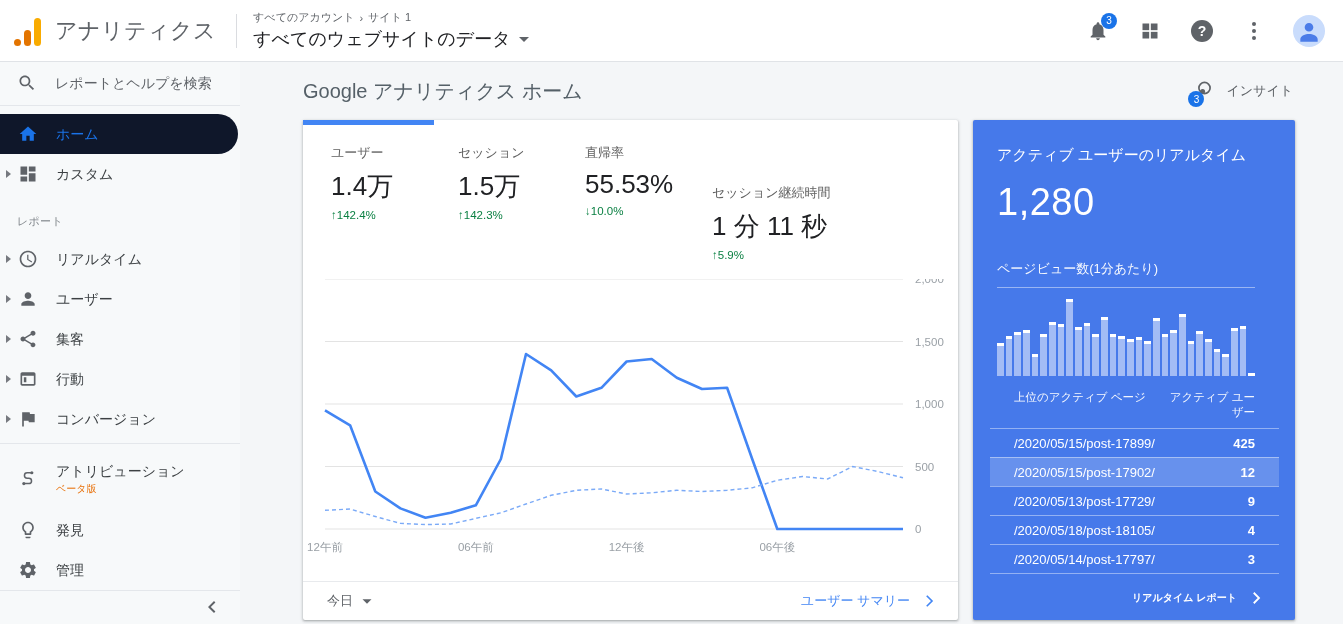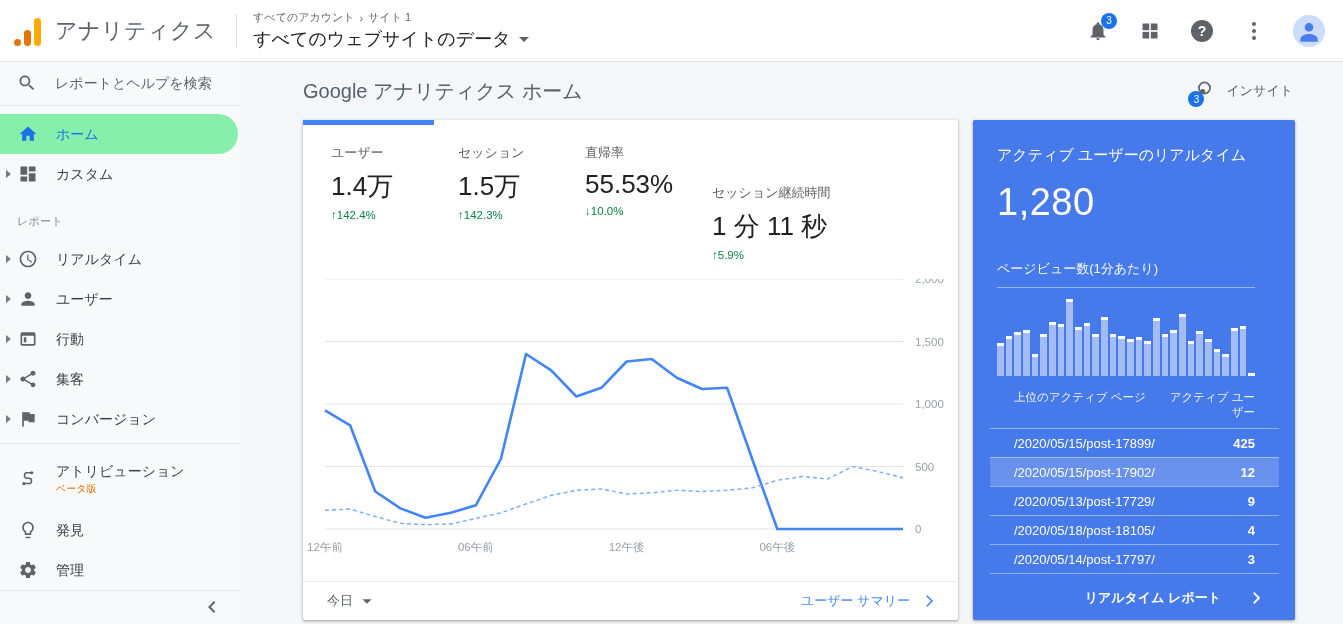--- a/index.html
+++ b/index.html
@@ -35,21 +35,21 @@
   .search-row { height:53px; display:flex; align-items:center; gap:18px; padding:0 16px 0 17px; border-bottom:1px solid #e4e7eb; color:#5f6368; }
   .search-row svg { flex:none; }
   .search-row input { border:none; outline:none; background:transparent; font-size:14px; color:#3c4043; width:170px; font-family:inherit; }
   .search-row input::placeholder { color:#5f6368; }
   .nav-list { padding-top:8px; }
   .nav-item { height:40px; display:flex; align-items:center; position:relative; padding-left:18px; cursor:pointer; color:#3c4043; border-radius:0 20px 20px 0; margin-right:2px; }
   .nav-item .tri { position:absolute; left:6px; width:0; height:0; border-left:5px solid #5f6368; border-top:4px solid transparent; border-bottom:4px solid transparent; opacity:.85; }
   .nav-ic { width:20px; height:20px; margin-right:18px; color:#5f6368; flex:none; }
   .nav-ic svg { width:20px; height:20px; }
   .nav-label { font-size:14px; line-height:17px; }
-  .nav-item.active { background:#86efac; color:#1a73e8; }
+  .nav-item.active { background:#0f172a; color:#1a73e8; }
   .nav-item.active .nav-ic { color:#1a73e8; }
   .nav-item.tall2 { height:62px; }
   .nav-item.tall2 .nav-label-wrap { max-width:132px; }
   .beta-tag { font-size:10px; color:#e8710a; margin-top:2px; }
   .nav-section { font-size:11px; color:#80868b; padding:20px 0 10px 17px; letter-spacing:.3px; }
   .nav-divider { height:1px; background:#e4e7eb; margin:4px 0; }
   .sidebar-foot { margin-top:auto; border-top:1px solid #e4e7eb; height:42px; display:flex; align-items:center; justify-content:flex-end; padding-right:16px; }
   .collapse-btn { color:#5f6368; cursor:pointer; width:24px; height:24px; }
 
   
@@ -89,21 +89,21 @@
   .rt-hr { height:1px; background:rgba(255,255,255,.45); margin-top:9px; }
   .rt-bars { height:80px; margin-top:8px; display:flex; align-items:flex-end; gap:2px; }
   .rt-bar { flex:1; background:rgba(255,255,255,.5); border-top:3px solid #fff; min-height:2px; }
   .rt-table { margin-top:14px; font-size:13px;margin-left:17px; }
   .rt-thead { display:flex; justify-content:space-between; align-items:flex-start; font-size:11.5px; color:rgba(255,255,255,.95); padding:0 24px 8px; }
   .rt-thead .c2 { width:86px; text-align:right; }
   .rt-row { display:flex; justify-content:space-between; align-items:center; height:29px; border-top:1px solid rgba(255,255,255,.42); padding:0 24px; }
   .rt-row.hl { background:rgba(255,255,255,.18); }
   .rt-row .c2 { font-weight:bold; }
   .rt-rows-end { border-top:1px solid rgba(255,255,255,.42); }
-  .rt-foot { margin-top:auto; height:44px; display:flex; align-items:center; justify-content:flex-end; gap:26px; padding-right:14px; font-size:13px; font-weight:bold; cursor:pointer; }
+  .rt-foot { margin-top:auto; height:44px; display:flex; align-items:center; justify-content:flex-end; gap:10px; padding-right:14px; font-size:10px; font-weight:bold; cursor:pointer; }
 </style>
 </head>
 <body>
 
 <div>
 
   <header class="header">
     <div class="ga-logo">
       <span class="dot"></span>
       <span class="mid"></span>
@@ -189,30 +189,30 @@
           <div class="nav-item">
             <span class="tri"></span>
             <span class="nav-ic"><svg viewBox="0 0 24 24" fill="currentColor">
                 <path d="M12 12c2.21 0 4-1.79 4-4s-1.79-4-4-4-4 1.79-4 4 1.79 4 4 4zm0 2c-2.67 0-8 1.34-8 4v2h16v-2c0-2.66-5.33-4-8-4z"></path>
               </svg></span>
             <span class="nav-label-wrap"><span class="nav-label">ユーザー</span></span>
           </div>
           <div class="nav-item">
             <span class="tri"></span>
             <span class="nav-ic"><svg viewBox="0 0 24 24" fill="currentColor">
+                <path d="M18 16.08c-.76 0-1.44.3-1.96.77L8.91 12.7c.05-.23.09-.46.09-.7s-.04-.47-.09-.7l7.05-4.11c.54.5 1.25.81 2.04.81 1.66 0 3-1.34 3-3s-1.34-3-3-3-3 1.34-3 3c0 .24.04.47.09.7L8.04 9.81C7.5 9.31 6.79 9 6 9c-1.66 0-3 1.34-3 3s1.34 3 3 3c.79 0 1.5-.31 2.04-.81l7.12 4.16c-.05.21-.08.43-.08.65 0 1.61 1.31 2.92 2.92 2.92 1.61 0 2.92-1.31 2.92-2.92s-1.31-2.92-2.92-2.92z"></path>
+              </svg></span>
+            <span class="nav-label-wrap"><span class="nav-label">集客</span></span>
+          </div>
+          <div class="nav-item">
+            <span class="tri"></span>
+            <span class="nav-ic"><svg viewBox="0 0 24 24" fill="currentColor">
                 <path d="M19 4H5c-1.11 0-2 .9-2 2v12c0 1.1.89 2 2 2h14c1.1 0 2-.9 2-2V6c0-1.1-.9-2-2-2zm0 14H5V8h14v10zm-9-8H7v6h3v-6z"></path>
               </svg></span>
             <span class="nav-label-wrap"><span class="nav-label">行動</span></span>
-          </div>
-          <div class="nav-item">
-            <span class="tri"></span>
-            <span class="nav-ic"><svg viewBox="0 0 24 24" fill="currentColor">
-                <path d="M18 16.08c-.76 0-1.44.3-1.96.77L8.91 12.7c.05-.23.09-.46.09-.7s-.04-.47-.09-.7l7.05-4.11c.54.5 1.25.81 2.04.81 1.66 0 3-1.34 3-3s-1.34-3-3-3-3 1.34-3 3c0 .24.04.47.09.7L8.04 9.81C7.5 9.31 6.79 9 6 9c-1.66 0-3 1.34-3 3s1.34 3 3 3c.79 0 1.5-.31 2.04-.81l7.12 4.16c-.05.21-.08.43-.08.65 0 1.61 1.31 2.92 2.92 2.92 1.61 0 2.92-1.31 2.92-2.92s-1.31-2.92-2.92-2.92z"></path>
-              </svg></span>
-            <span class="nav-label-wrap"><span class="nav-label">集客</span></span>
           </div>
           <div class="nav-item">
             <span class="tri"></span>
             <span class="nav-ic"><svg viewBox="0 0 24 24" fill="currentColor">
                 <path d="M14.4 6L14 4H5v17h2v-7h5.6l.4 2h7V6z"></path>
               </svg></span>
             <span class="nav-label-wrap"><span class="nav-label">コンバージョン</span></span>
           </div>
           <div class="nav-divider"></div>
           <div class="nav-item tall2">

